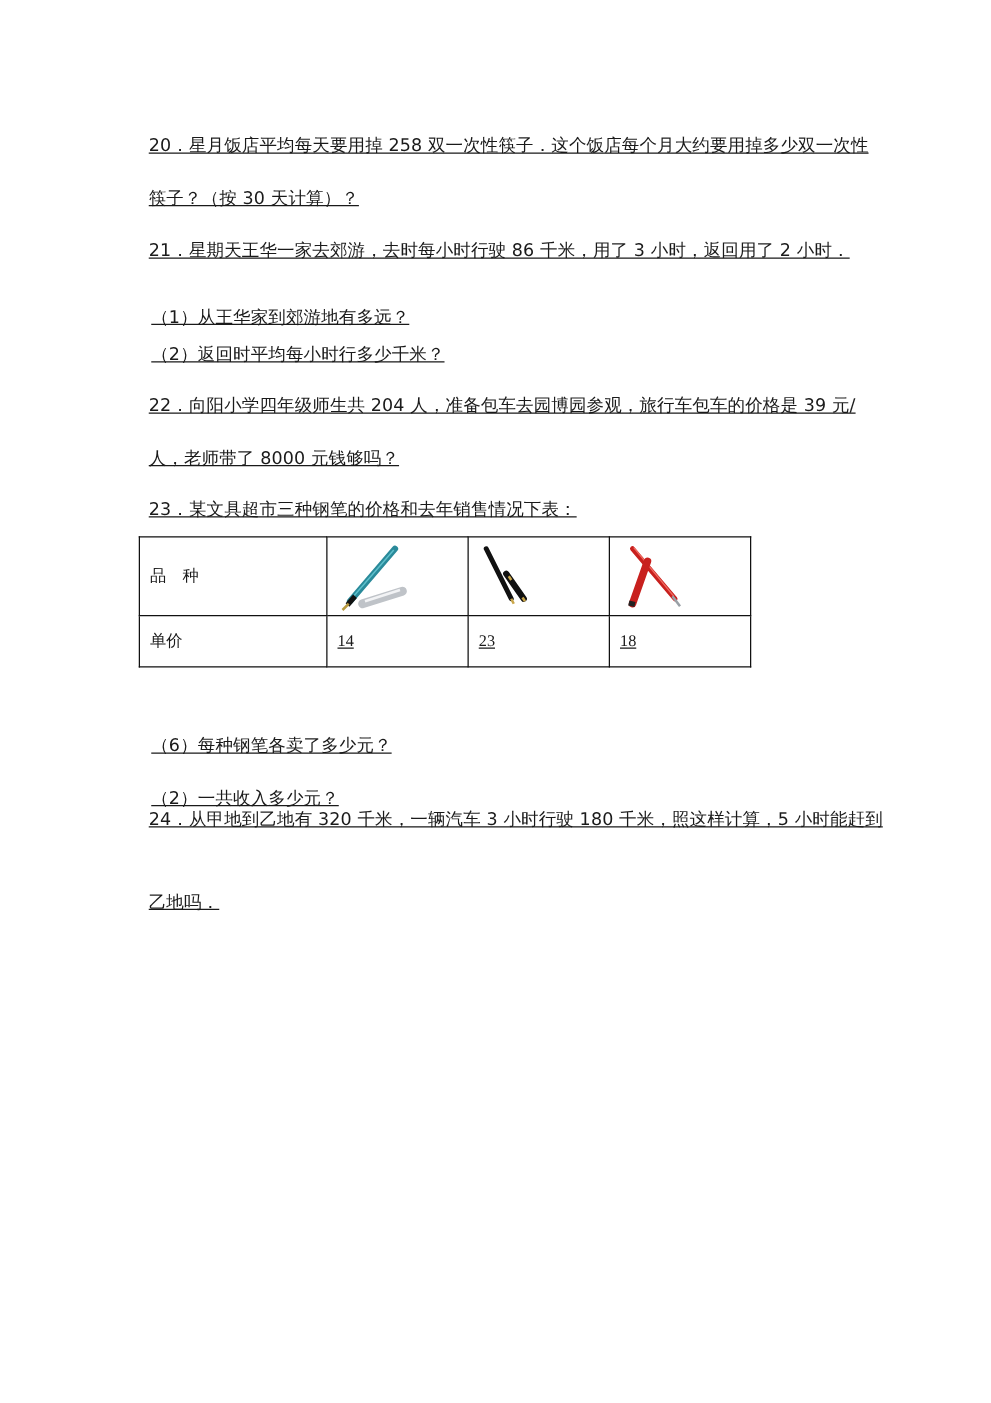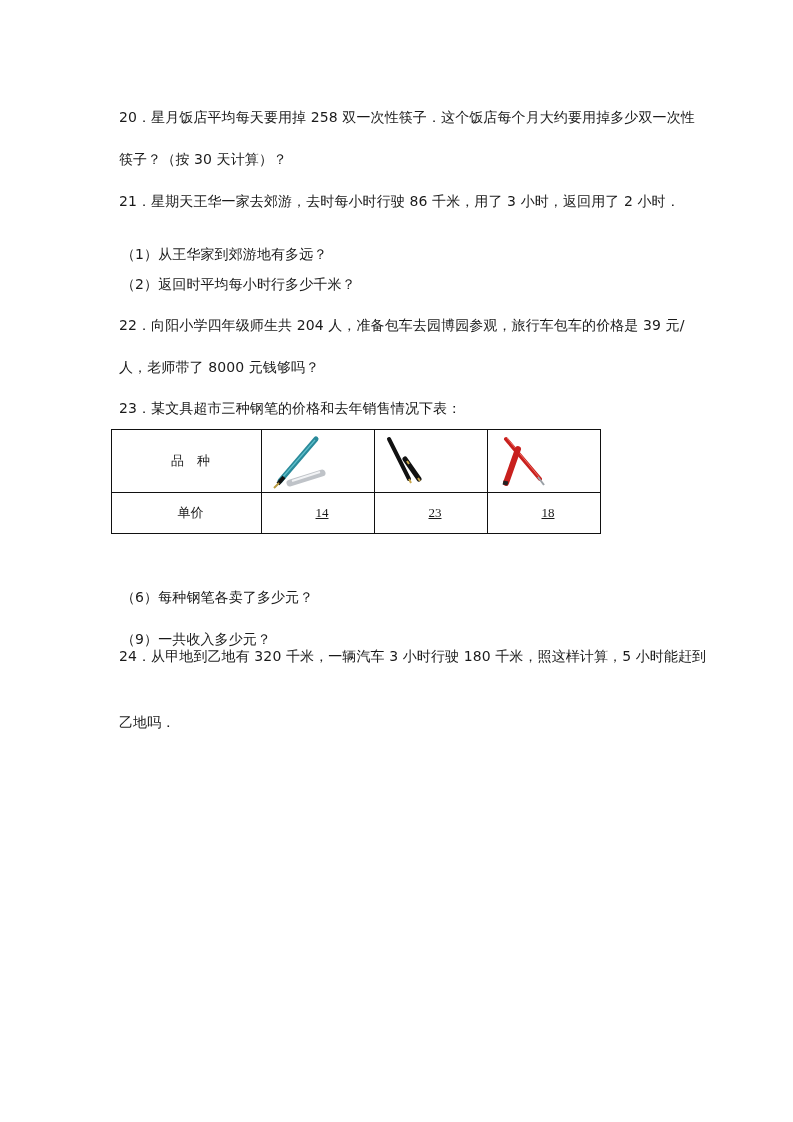--- a/index.html
+++ b/index.html
@@ -6,33 +6,34 @@
   body {
     width: 793px; height: 1122px; position: relative; overflow: hidden;
     font-family: "DejaVu Serif", "Liberation Serif", serif;
     color: #1a1a1a;
   }
   .line {
     position: absolute; left: 119px; font-size: 14px; line-height: 18px;
     white-space: nowrap;
     font-family: "DejaVu Sans", "Liberation Sans", sans-serif;
     letter-spacing: 0.1px;
+    text-decoration: underline;
   }
   .sub { left: 121px; }
   table.pens {
     position: absolute; left: 111px; top: 429px;
     border-collapse: collapse;
     font-family: "DejaVu Sans", "Liberation Sans", sans-serif;
     font-size: 13px;
   }
   table.pens td {
     border: 1.3px solid #111;
     padding: 0 0 0 8px;
     vertical-align: middle;
-    text-align: center;
+    text-align: left;
   }
   td.c0 { width: 141px; }
   td.c1, td.c2, td.c3 { width: 104px; text-decoration: underline; }
   tr.r0 td { height: 62px; }
   tr.r1 td { height: 40px; }
   tr.r2 td { height: 41px; }
   td .num { font-family: "Liberation Serif", "DejaVu Serif", serif; font-size: 13px; }
   .pen-img { display: block; }
 </style>
 </head>
@@ -93,19 +94,19 @@
     <tr class="r1">
       <td class="c0">单价</td>
       <td class="c1"><span class="num">14</span></td>
       <td class="c2"><span class="num">23</span></td>
       <td class="c3"><span class="num">18</span></td>
     </tr>
   </tbody>
     </table>
 
   <div class="line sub" style="top:588px">（6）每种钢笔各卖了多少元？</div>
-  <div class="line sub" style="top:630px">（9）一共收入多少元？</div>
+  <div class="line sub" style="top:630px">（2）一共收入多少元？</div>
 </div>
 
 <div>
   <div class="line" style="top:647px">24．从甲地到乙地有 320 千米，一辆汽车 3 小时行驶 180 千米，照这样计算，5 小时能赶到</div>
   <div class="line" style="top:713px">乙地吗．</div>
 </div>
 
 </body></html>

